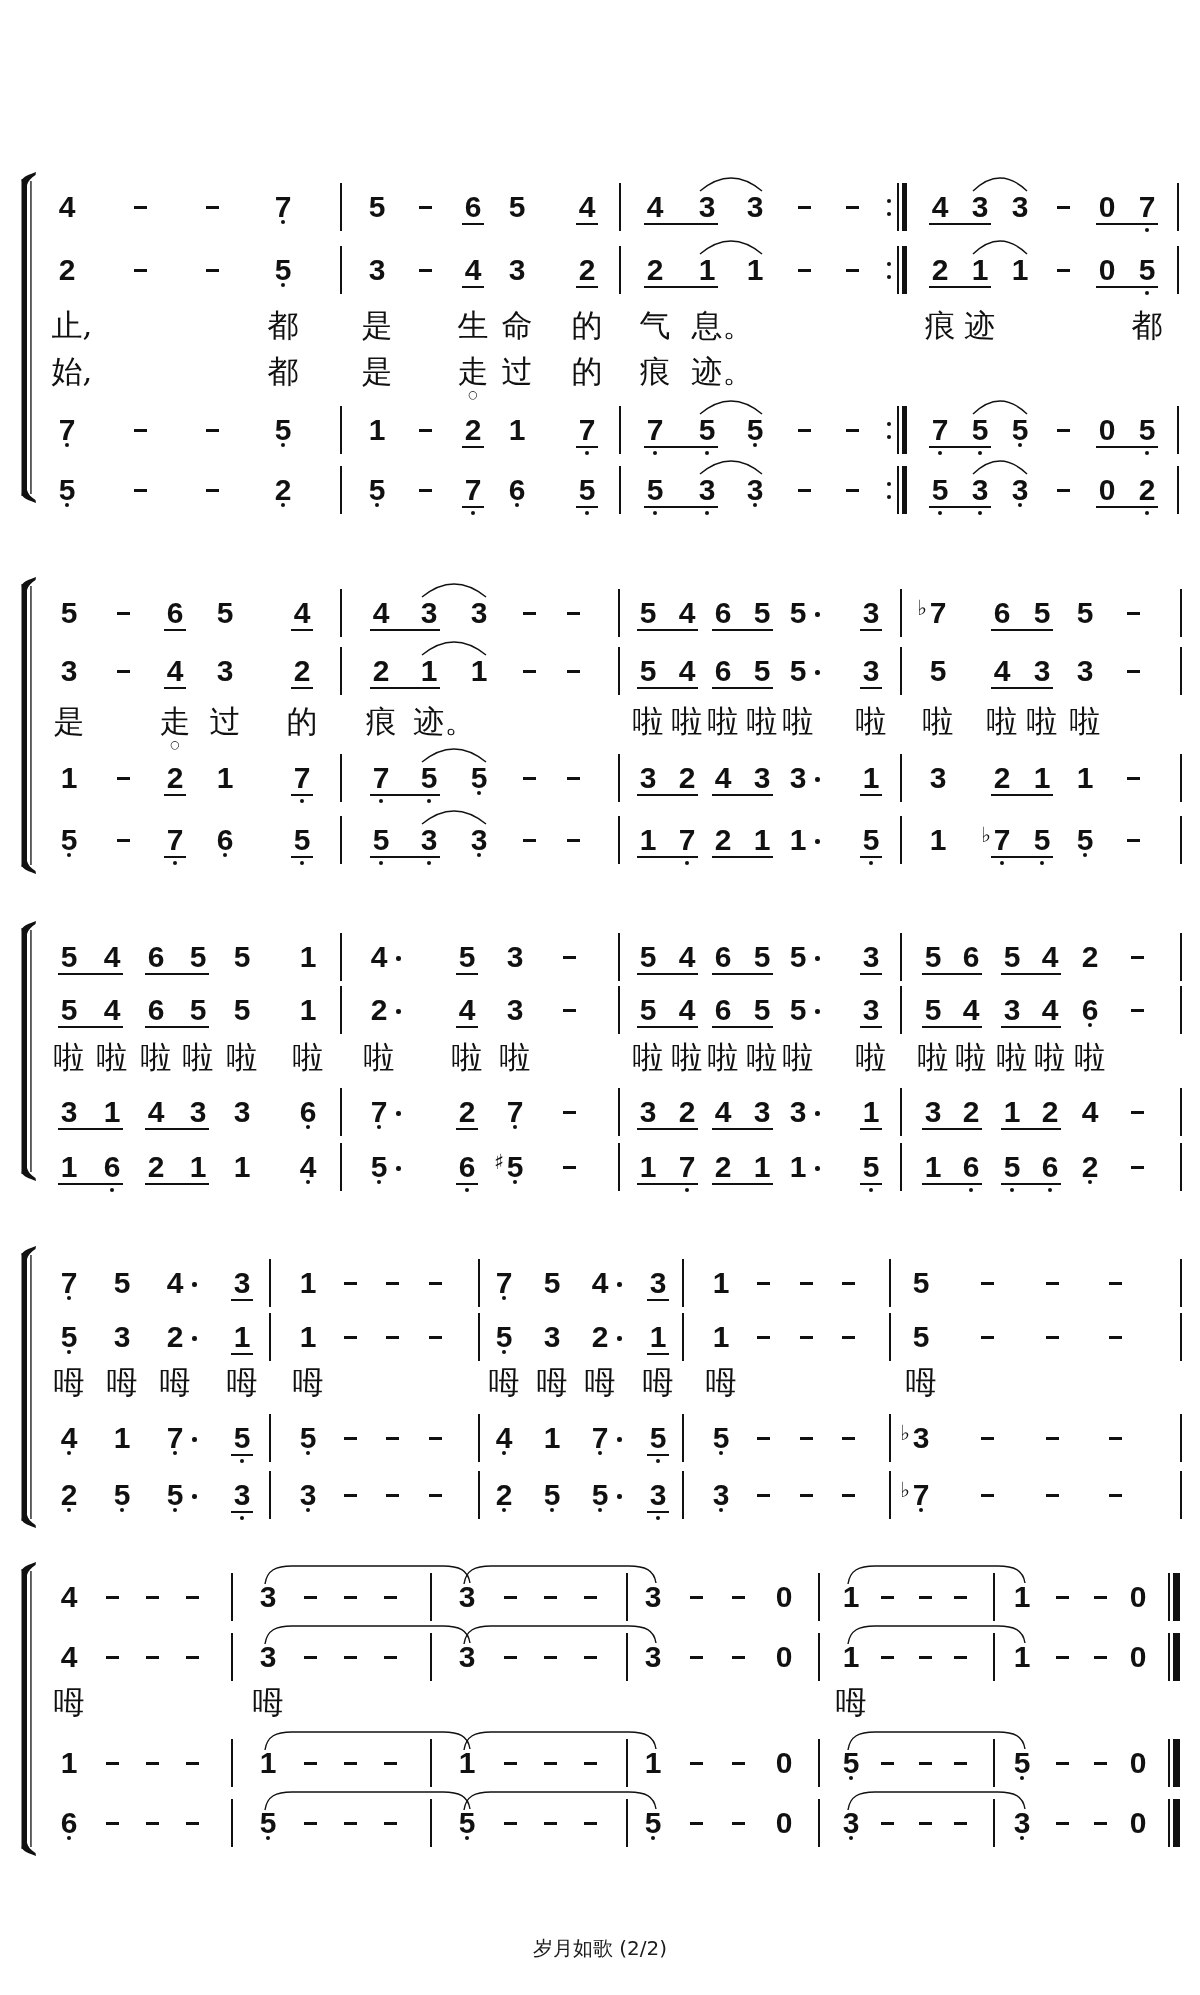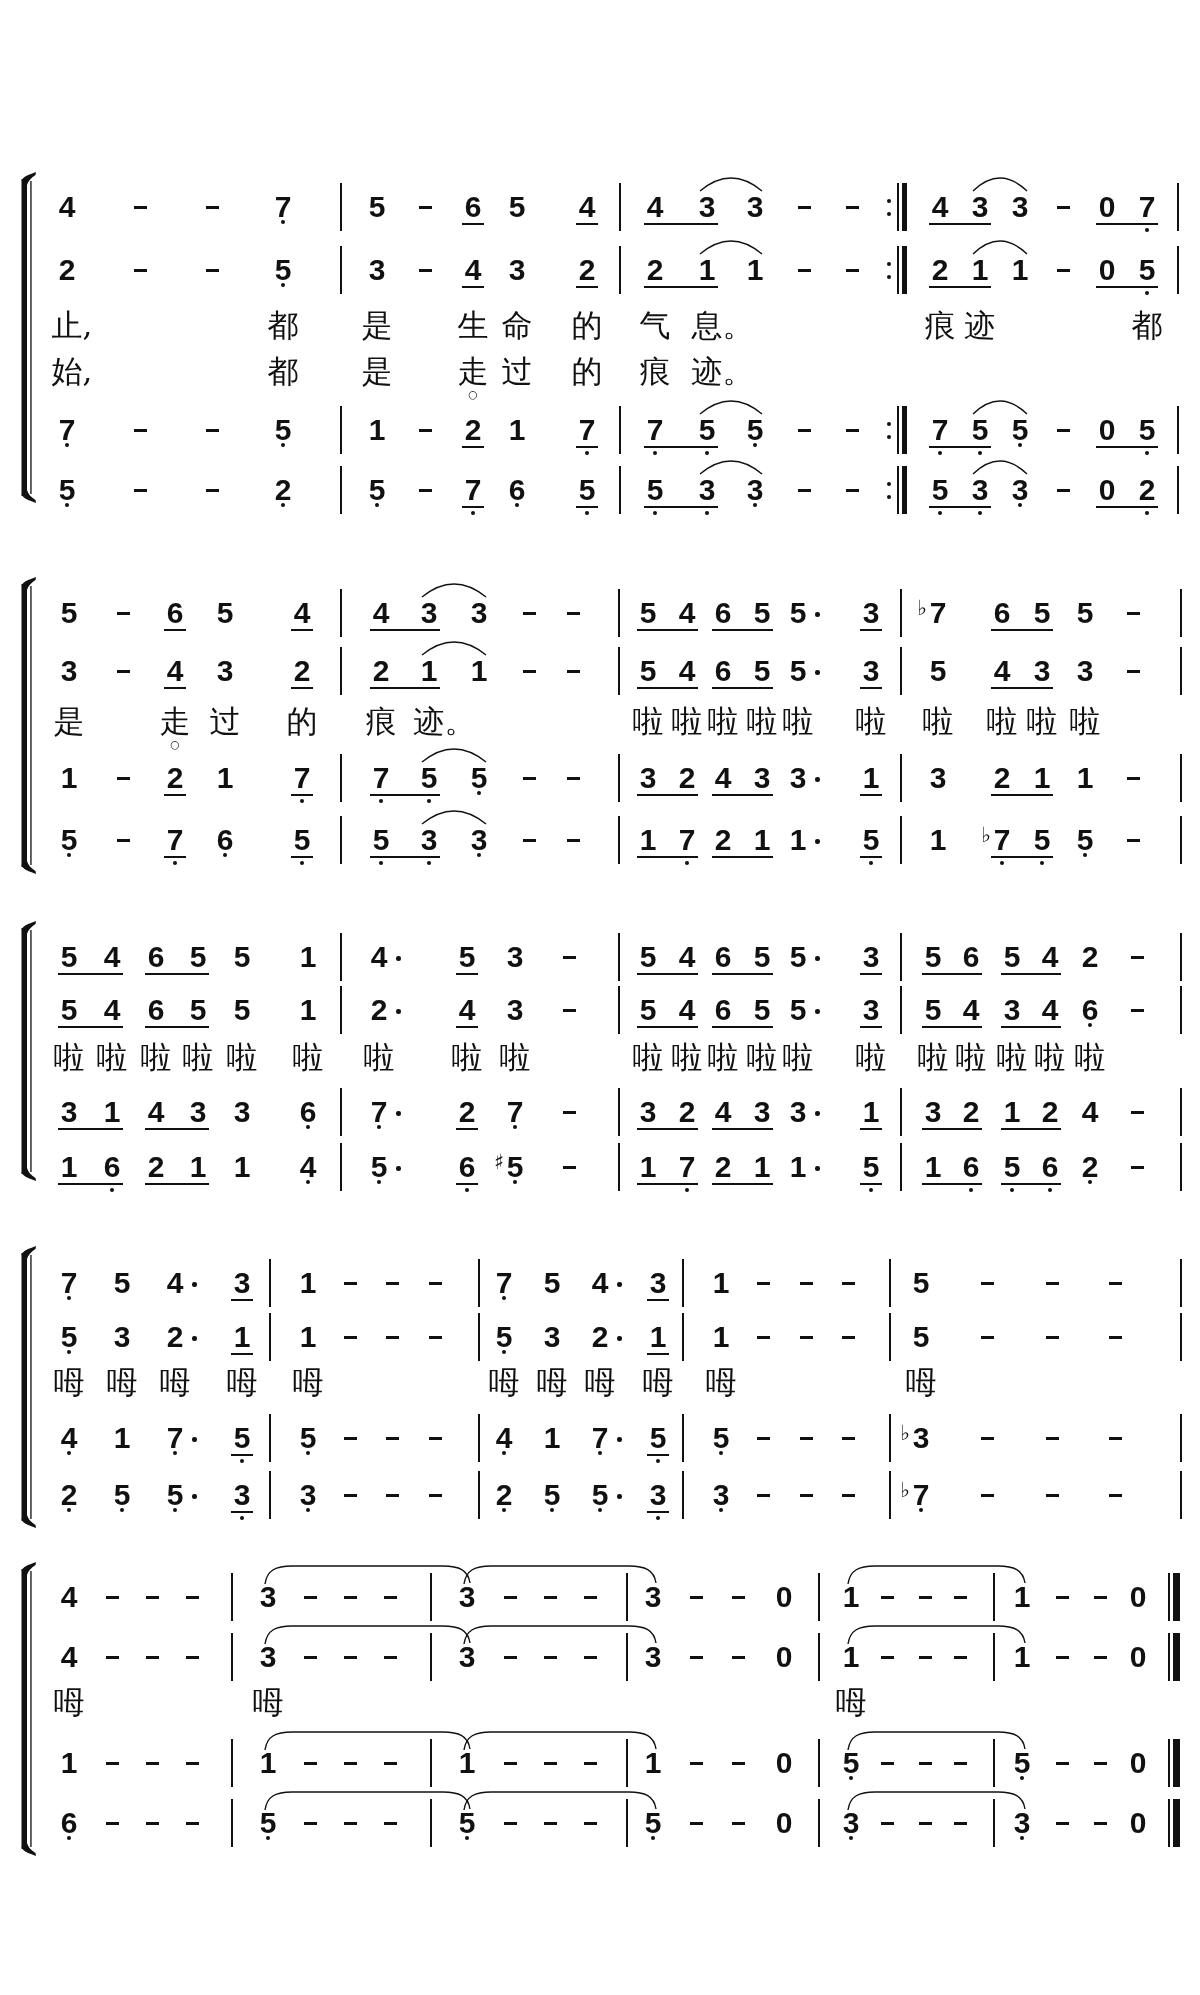--- a/index.html
+++ b/index.html
@@ -901,13 +901,14 @@
       <path d="M265 1644 C267 1630 276 1626 292 1626 L443 1626 C459 1626 468 1630 470 1643" fill="none" stroke="#111" stroke-width="1.4"></path>
       <path d="M464 1644 C466 1630 475 1626 491 1626 L629 1626 C645 1626 654 1630 656 1643" fill="none" stroke="#111" stroke-width="1.4"></path>
       <path d="M848 1644 C850 1630 859 1626 875 1626 L998 1626 C1014 1626 1023 1630 1025 1643" fill="none" stroke="#111" stroke-width="1.4"></path>
       <path d="M265 1750 C267 1736 276 1732 292 1732 L443 1732 C459 1732 468 1736 470 1749" fill="none" stroke="#111" stroke-width="1.4"></path>
       <path d="M464 1750 C466 1736 475 1732 491 1732 L629 1732 C645 1732 654 1736 656 1749" fill="none" stroke="#111" stroke-width="1.4"></path>
       <path d="M848 1750 C850 1736 859 1732 875 1732 L998 1732 C1014 1732 1023 1736 1025 1749" fill="none" stroke="#111" stroke-width="1.4"></path>
       <path d="M265 1810 C267 1796 276 1792 292 1792 L443 1792 C459 1792 468 1796 470 1809" fill="none" stroke="#111" stroke-width="1.4"></path>
       <path d="M464 1810 C466 1796 475 1792 491 1792 L629 1792 C645 1792 654 1796 656 1809" fill="none" stroke="#111" stroke-width="1.4"></path>
       <path d="M848 1810 C850 1796 859 1792 875 1792 L998 1792 C1014 1792 1023 1796 1025 1809" fill="none" stroke="#111" stroke-width="1.4"></path>
     </svg>
+  <div id="footer">岁月如歌 (2/2)</div>
 </div>
 
 </body></html>

